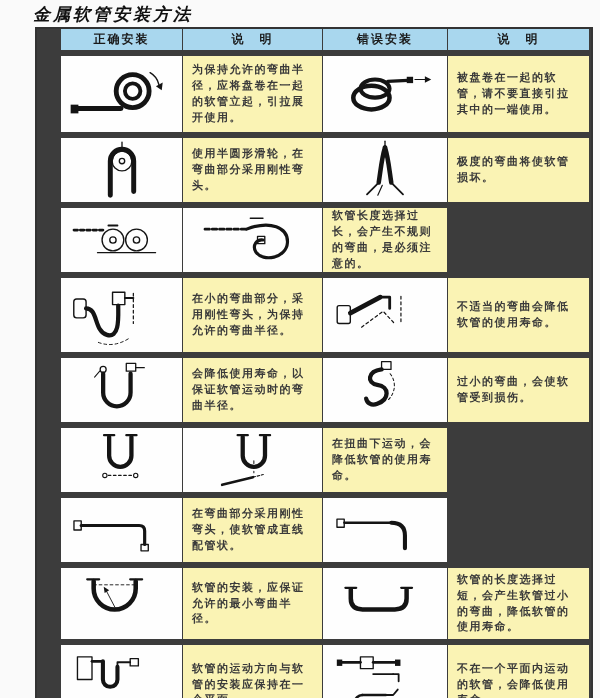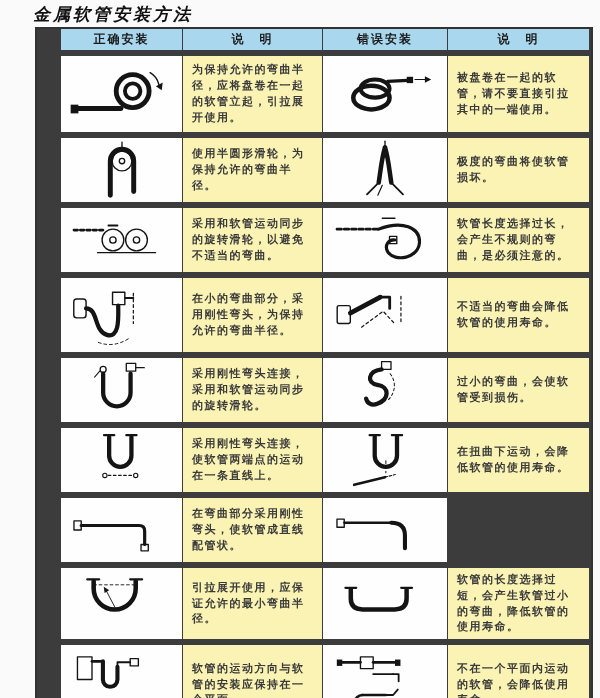--- a/index.html
+++ b/index.html
@@ -85,21 +85,21 @@
 
   <div class="trow">
     <div class="cell img r2">
       <svg width="90" height="60" viewBox="0 0 100 64">
         <line class="ln" x1="50" y1="1" x2="50" y2="9" stroke-width="1.5"></line>
         <path class="ln" d="M37,60 L37,22 A13,13 0 0 1 63,22 L63,56" stroke-width="5.5"></path>
         <circle class="ln" cx="50" cy="22" r="11" stroke-width="1.5"></circle>
         <circle class="ln" cx="50" cy="22" r="3" stroke-width="1.5"></circle>
       </svg>
     </div>
-    <div class="cell txt r2">使用半圆形滑轮，为保持允许的弯曲半径。</div>
+    <div class="cell txt r2">使用半圆形滑轮，在弯曲部分采用刚性弯头。</div>
     <div class="cell img r2">
       <svg width="90" height="60" viewBox="0 0 100 64">
         <line class="ln" x1="50" y1="0" x2="50" y2="7" stroke-width="1.5"></line>
         <path class="ln" d="M50,7 C46,20 45,34 43,46" stroke-width="5"></path>
         <path class="ln" d="M50,7 C54,20 55,34 57,46" stroke-width="5"></path>
         <line class="ln" x1="43" y1="46" x2="30" y2="59" stroke-width="2"></line>
         <line class="ln" x1="57" y1="46" x2="70" y2="59" stroke-width="2"></line>
         <line class="ln" x1="47" y1="49" x2="42" y2="60" stroke-width="1.3"></line>
       </svg>
     </div>
@@ -111,21 +111,20 @@
       <svg width="104" height="58" viewBox="0 0 110 64">
         <line class="ln" x1="2" y1="21" x2="36" y2="21" stroke-width="3" stroke-dasharray="4 3"></line>
         <circle class="ln" cx="45" cy="32" r="12" stroke-width="1.5"></circle>
         <circle class="ln" cx="45" cy="32" r="3.5" stroke-width="1.5"></circle>
         <circle class="ln" cx="71" cy="32" r="12" stroke-width="1.5"></circle>
         <circle class="ln" cx="71" cy="32" r="3.5" stroke-width="1.5"></circle>
         <line class="ln" x1="28" y1="46" x2="92" y2="46" stroke-width="1.5"></line>
         <line class="ln" x1="40" y1="16" x2="50" y2="16" stroke-width="2"></line>
       </svg>
     </div>
-    <div class="cell txt r3">采用和软管运动同步的旋转滑轮，以避免不适当的弯曲。</div>
     <div class="cell img r3">
       <svg width="104" height="58" viewBox="0 0 110 64">
         <line class="ln" x1="2" y1="20" x2="48" y2="20" stroke-width="3" stroke-dasharray="5 3"></line>
         <line class="ln" x1="52" y1="8" x2="66" y2="8" stroke-width="1.5"></line>
         <path class="ln" d="M48,20 C74,10 94,18 93,35 C92,52 66,57 58,45 C54,38 59,31 66,32" stroke-width="3.5"></path>
         <rect class="ln" x="60" y="28" width="8" height="8" stroke-width="1.5"></rect>
       </svg>
     </div>
     <div class="cell txt r3">软管长度选择过长，会产生不规则的弯曲，是必须注意的。</div>
   </div>
@@ -157,21 +156,21 @@
   <div class="trow">
     <div class="cell img r5">
       <svg width="92" height="60" viewBox="0 0 100 70">
         <path class="ln" d="M28,16 L28,38 A16 16 0 0 0 60,38 L60,16" stroke-width="5"></path>
         <circle class="ln" cx="28" cy="11" r="3.5" stroke-width="1.5"></circle>
         <line class="ln" x1="18" y1="20" x2="24" y2="13" stroke-width="1.2"></line>
         <rect class="ln" x="55" y="4" width="11" height="9" stroke-width="1.5"></rect>
         <line class="ln" x1="66" y1="9" x2="76" y2="9" stroke-width="1.5"></line>
       </svg>
     </div>
-    <div class="cell txt r5">采用刚性弯头连接，采用和软管运动同步的旋转滑轮。</div>
+    <div class="cell txt r5">会降低使用寿命，以保证软管运动时的弯曲半径。</div>
     <div class="cell img r5">
       <svg width="92" height="60" viewBox="0 0 100 70">
         <rect class="ln" x="46" y="2" width="11" height="9" stroke-width="1.5"></rect>
         <path class="ln" d="M46,11 C30,13 28,27 41,29 C56,31 55,46 41,51 C34,54 29,50 28,45" stroke-width="5"></path>
         <path class="ln" d="M56,16 C64,26 62,40 52,48" stroke-width="1.2" stroke-dasharray="3 3"></path>
       </svg>
     </div>
     <div class="cell txt r5">过小的弯曲，会使软管受到损伤。</div>
   </div>
 
@@ -179,21 +178,20 @@
     <div class="cell img r6">
       <svg width="92" height="60" viewBox="0 0 100 70">
         <line class="ln" x1="29" y1="6" x2="41" y2="6" stroke-width="2.5"></line>
         <line class="ln" x1="55" y1="6" x2="67" y2="6" stroke-width="2.5"></line>
         <path class="ln" d="M35,8 L35,30 A13 13 0 0 0 61,30 L61,8" stroke-width="5"></path>
         <circle class="ln" cx="30" cy="53" r="2.5" stroke-width="1.3"></circle>
         <line class="ln" x1="34" y1="53" x2="62" y2="53" stroke-width="1.3" stroke-dasharray="3 3"></line>
         <circle class="ln" cx="66" cy="53" r="2.5" stroke-width="1.3"></circle>
       </svg>
     </div>
-    <div class="cell txt r6">采用刚性弯头连接，使软管两端点的运动在一条直线上。</div>
     <div class="cell img r6">
       <svg width="92" height="60" viewBox="0 0 100 70">
         <line class="ln" x1="32" y1="6" x2="44" y2="6" stroke-width="2.5"></line>
         <line class="ln" x1="58" y1="6" x2="70" y2="6" stroke-width="2.5"></line>
         <path class="ln" d="M38,8 L38,30 A13 13 0 0 0 64,30 L64,8" stroke-width="5"></path>
         <line class="ln" x1="51" y1="36" x2="51" y2="50" stroke-width="1.2" stroke-dasharray="3 3"></line>
         <path class="ln" d="M14,64 L50,55" stroke-width="3"></path>
         <line class="ln" x1="50" y1="55" x2="62" y2="52" stroke-width="1.3" stroke-dasharray="3 2"></line>
       </svg>
     </div>
@@ -223,21 +221,21 @@
     <div class="cell img r8">
       <svg width="104" height="64" viewBox="0 0 110 70">
         <line class="ln" x1="17" y1="8" x2="30" y2="8" stroke-width="2.5"></line>
         <line class="ln" x1="64" y1="8" x2="77" y2="8" stroke-width="2.5"></line>
         <path class="ln" d="M24,10 L24,18 A23 23 0 0 0 70,18 L70,10" stroke-width="5"></path>
         <line class="ln" x1="24" y1="14" x2="70" y2="14" stroke-width="1" stroke-dasharray="3 3"></line>
         <line class="ln" x1="48" y1="40" x2="37" y2="19" stroke-width="1"></line>
         <polygon class="fl" points="35,16 41,20 36,23"></polygon>
       </svg>
     </div>
-    <div class="cell txt r8">引拉展开使用，应保证允许的最小弯曲半径。</div>
+    <div class="cell txt r8">软管的安装，应保证允许的最小弯曲半径。</div>
     <div class="cell img r8">
       <svg width="104" height="54" viewBox="0 0 110 60">
         <line class="ln" x1="11" y1="12" x2="23" y2="12" stroke-width="2.5"></line>
         <line class="ln" x1="73" y1="12" x2="85" y2="12" stroke-width="2.5"></line>
         <path class="ln" d="M17,14 L17,24 Q17,36 30,36 L66,36 Q79,36 79,24 L79,14" stroke-width="5"></path>
       </svg>
     </div>
     <div class="cell txt r8">软管的长度选择过短，会产生软管过小的弯曲，降低软管的使用寿命。</div>
   </div>
 

